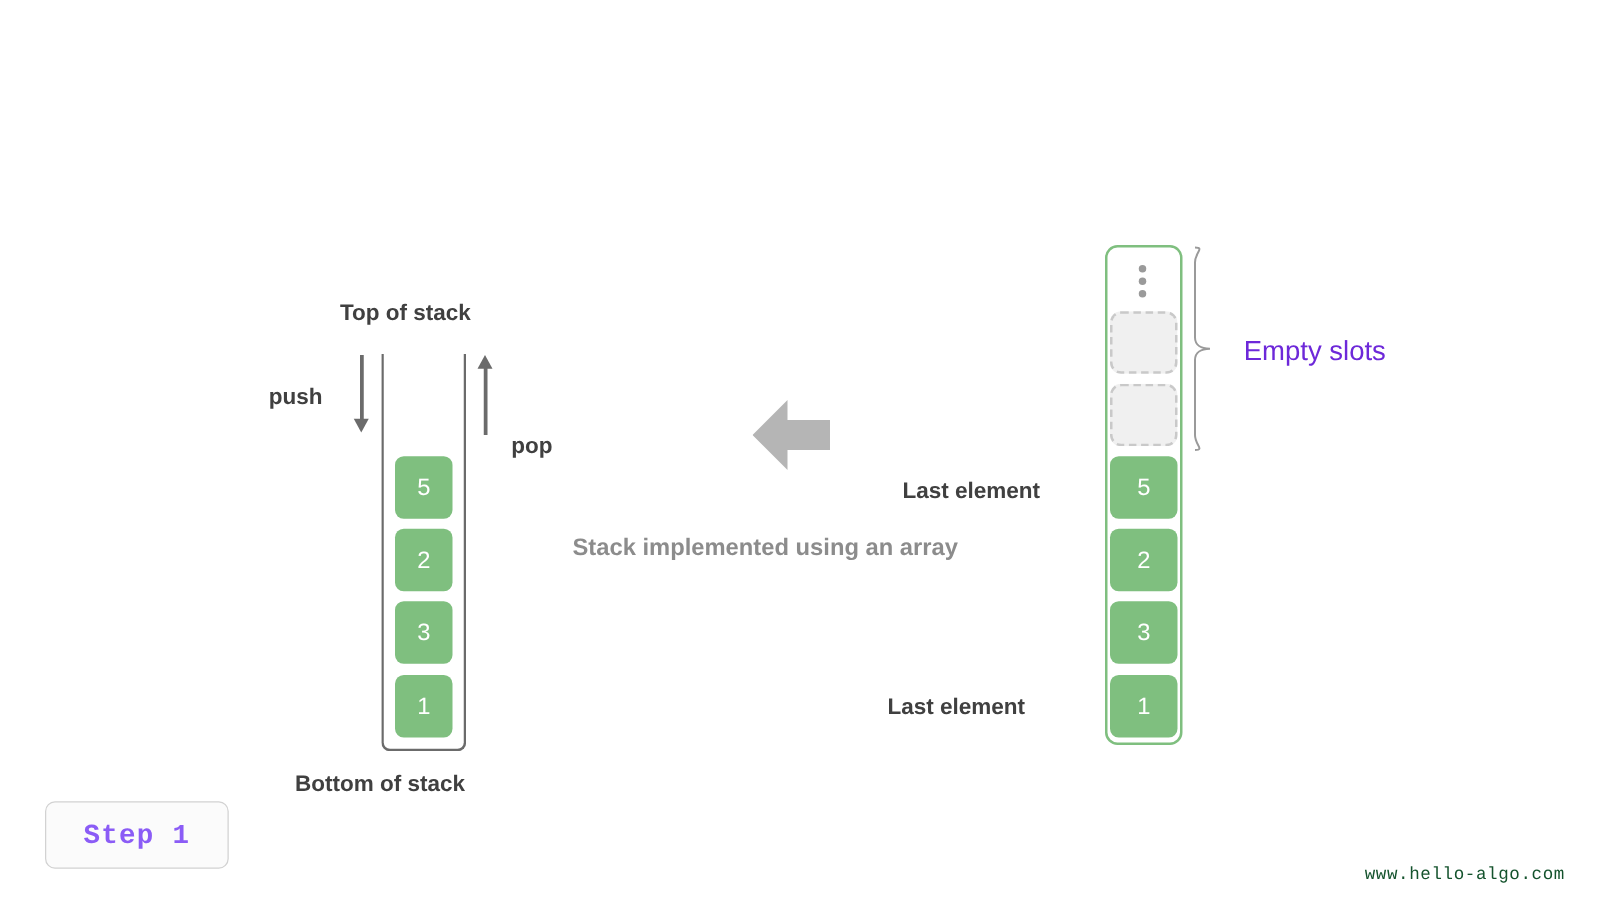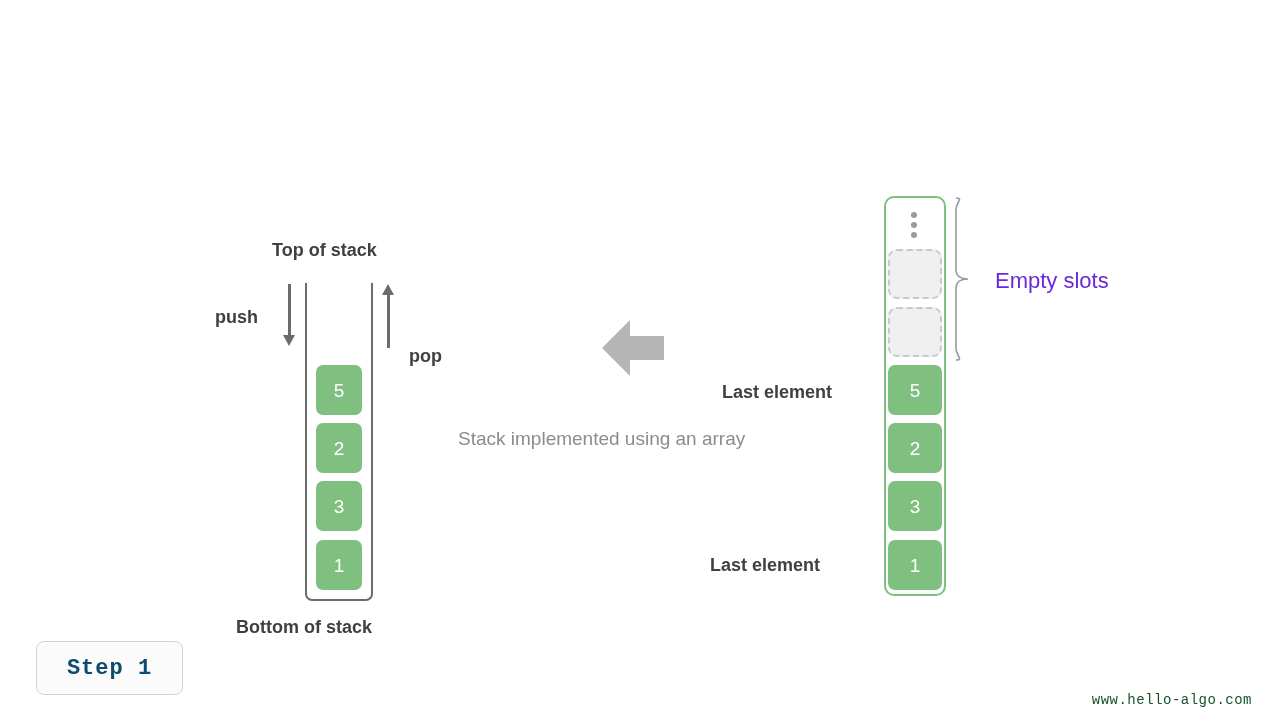--- a/index.html
+++ b/index.html
@@ -33,21 +33,21 @@
     position: absolute;
     font-family: "Liberation Sans", sans-serif;
     font-weight: normal;
     font-size: 22px;
     color: #6d28d9;
     white-space: nowrap;
   }
   .caption {
     position: absolute;
     font-family: "Liberation Sans", sans-serif;
-    font-weight: normal;
+    font-weight: bold;
     font-size: 19px;
     color: #8c8c8c;
     white-space: nowrap;
   }
 
   
   .stack-vessel {
     position: absolute;
     left: 305px;
     top: 283px;
@@ -160,21 +160,21 @@
     border: 1.5px solid #d2d2d2;
     border-radius: 8px;
     background: #fbfbfb;
     display: flex;
     align-items: center;
     justify-content: center;
     font-family: "Liberation Mono", monospace;
     font-weight: bold;
     font-size: 22px;
     letter-spacing: 1px;
-    color: #0c4a6e;
+    color: #8b5cf6;
   }
 
   
   .watermark {
     position: absolute;
     right: 28px;
     bottom: 12px;
     font-family: "Liberation Mono", monospace;
     font-size: 14px;
     color: #14532d;

